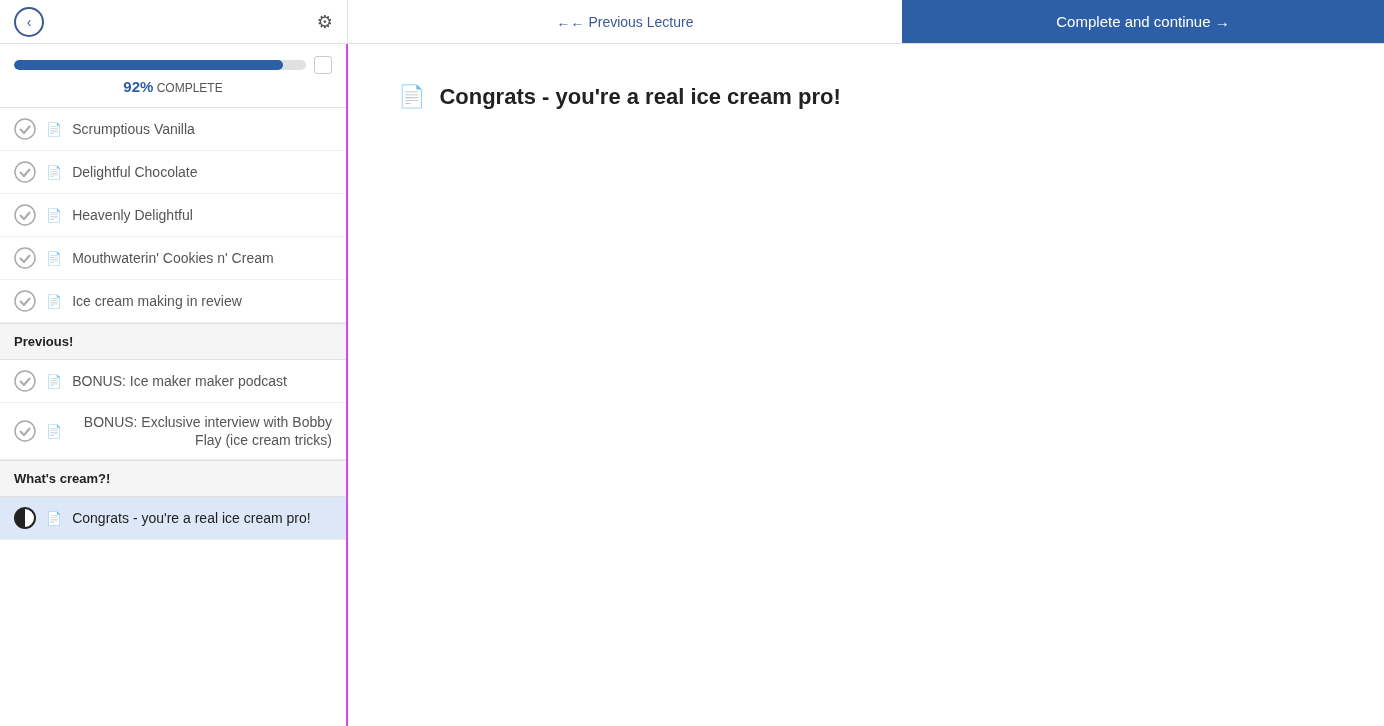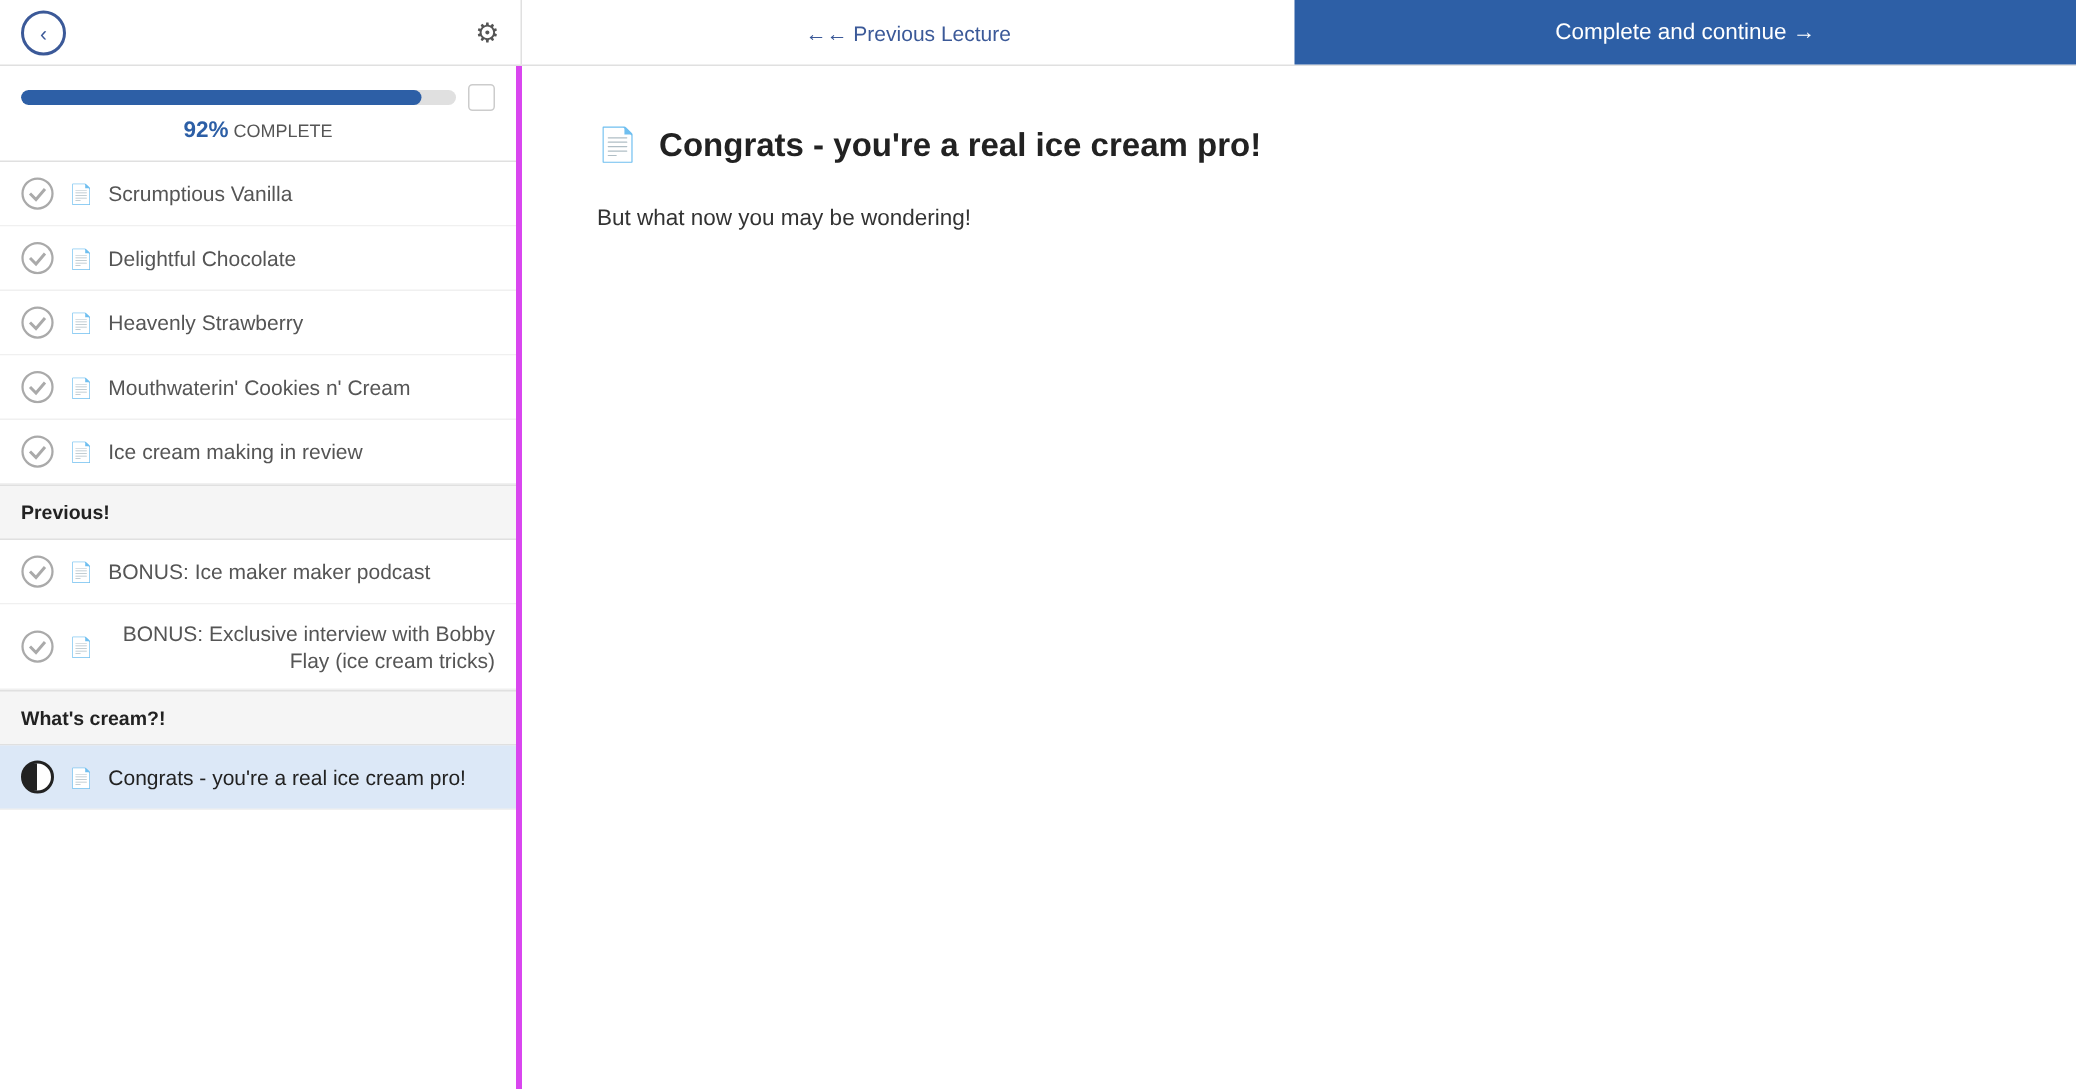--- a/index.html
+++ b/index.html
@@ -44,21 +44,21 @@
     .nav-center {
       flex: 1;
       display: flex;
       align-items: center;
       justify-content: center;
       font-size: 14px;
       color: #3b5998;
       cursor: pointer;
     }
     .nav-complete {
-      width: 521px;
+      width: 482px;
       background: #2d5fa6;
       color: white;
       border: none;
       font-size: 15px;
       font-weight: 500;
       cursor: pointer;
       display: flex;
       align-items: center;
       justify-content: center;
       gap: 6px;
@@ -68,21 +68,21 @@
     .main-area {
       display: flex;
       flex: 1;
       overflow: hidden;
     }
 
     
     .sidebar {
       width: 348px;
       flex-shrink: 0;
-      border-right: 4px solid #d946ef;
+      border-right: 2px solid #d946ef;
       overflow-y: auto;
       background: white;
     }
 
     
     .progress-section {
       padding: 12px 14px;
       border-bottom: 1px solid #e0e0e0;
     }
     .progress-bar-container {
@@ -258,21 +258,21 @@
       <span class="doc-icon">📄</span>
       <span class="lesson-title">Delightful Chocolate</span>
     </div>
 
     <div class="lesson-item">
       <svg class="check-icon" viewBox="0 0 22 22">
         <circle cx="11" cy="11" r="10" fill="none" stroke="#aaa" stroke-width="1.5"></circle>
         <path d="M6 11 l4 4 l6-7" fill="none" stroke="#aaa" stroke-width="2"></path>
       </svg>
       <span class="doc-icon">📄</span>
-      <span class="lesson-title">Heavenly Strawberry</span>
+      <span class="lesson-title">Heavenly Delightful</span>
     </div>
 
     <div class="lesson-item">
       <svg class="check-icon" viewBox="0 0 22 22">
         <circle cx="11" cy="11" r="10" fill="none" stroke="#aaa" stroke-width="1.5"></circle>
         <path d="M6 11 l4 4 l6-7" fill="none" stroke="#aaa" stroke-width="2"></path>
       </svg>
       <span class="doc-icon">📄</span>
       <span class="lesson-title">Mouthwaterin' Cookies n' Cream</span>
     </div>
@@ -318,16 +318,15 @@
       <span class="lesson-title active-text">Congrats - you're a real ice cream pro!</span>
     </div>
 
   </aside>
 
   <main class="content-area">
     <div class="content-header">
       <span class="content-doc-icon">📄</span>
       <h1 class="content-title">Congrats - you're a real ice cream pro!</h1>
     </div>
-    <p class="content-body">But what now you may be wondering!</p>
   </main>
 
 </div>
 
 </body></html>

